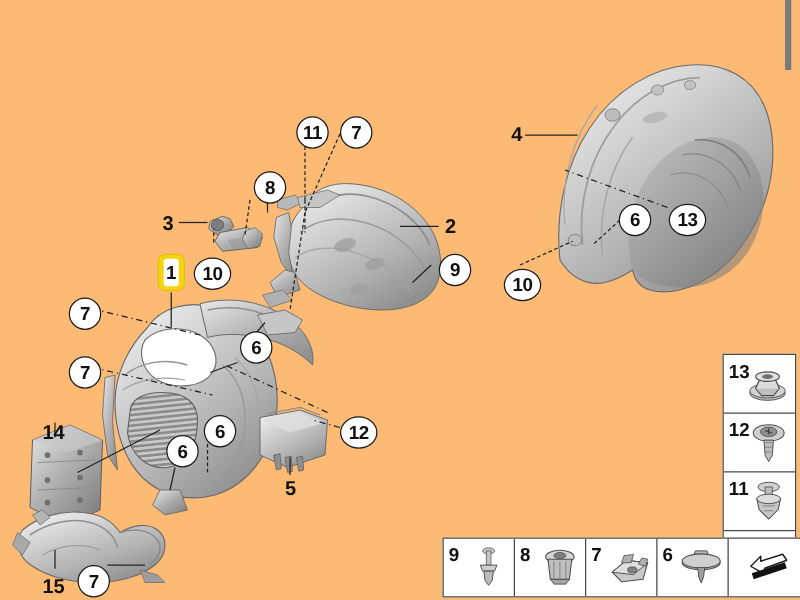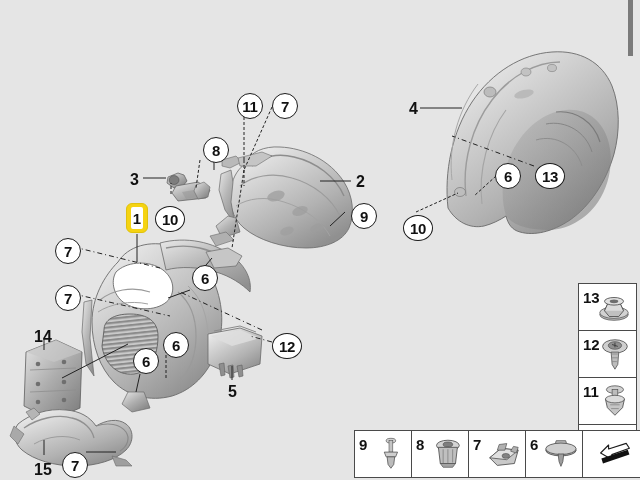--- a/index.html
+++ b/index.html
@@ -1,21 +1,21 @@
 <!DOCTYPE html>
 <html><head>
 <meta charset="utf-8">
 <title>Parts Diagram</title>
 <style>
   html,body{margin:0;padding:0;background:#ffffff;}
   body{
     font-family:"Liberation Sans", sans-serif;
     width:640px;height:480px;overflow:hidden;position:relative;
   }
-  #stage{position:relative;width:640px;height:480px;background:#e5e5e5;overflow:hidden;}
+  #stage{position:relative;width:640px;height:480px;background:#fdba74;overflow:hidden;}
 
   
   .callout{
     position:absolute;
     width:26px;height:26px;border-radius:50%;
     border:1.6px solid #1b1b1b;background:#ffffff;
     display:flex;align-items:center;justify-content:center;
     font-size:15px;font-weight:bold;color:#111;
     font-family:"Liberation Sans", sans-serif;
     line-height:1;box-sizing:border-box;z-index:40;
@@ -357,21 +357,21 @@
   </div>
   <div class="callout" style="left:192px;top:265px;">
     <span>6</span>
   </div>
   <div class="callout" style="left:163px;top:332px;">
     <span>6</span>
   </div>
   <div class="callout wide" style="left:272px;top:333px;">
     <span>12</span>
   </div>
-  <div class="plainlabel" style="left:34px;top:329px;">
+  <div class="plainlabel" style="left:34px;top:339px;">
     <span>14</span>
   </div>
   <div class="plainlabel" style="left:228px;top:384px;">
     <span>5</span>
   </div>
   <div class="callout" style="left:133px;top:348px;">
     <span>6</span>
   </div>
   <div class="plainlabel" style="left:34px;top:462px;">
     <span>15</span>

